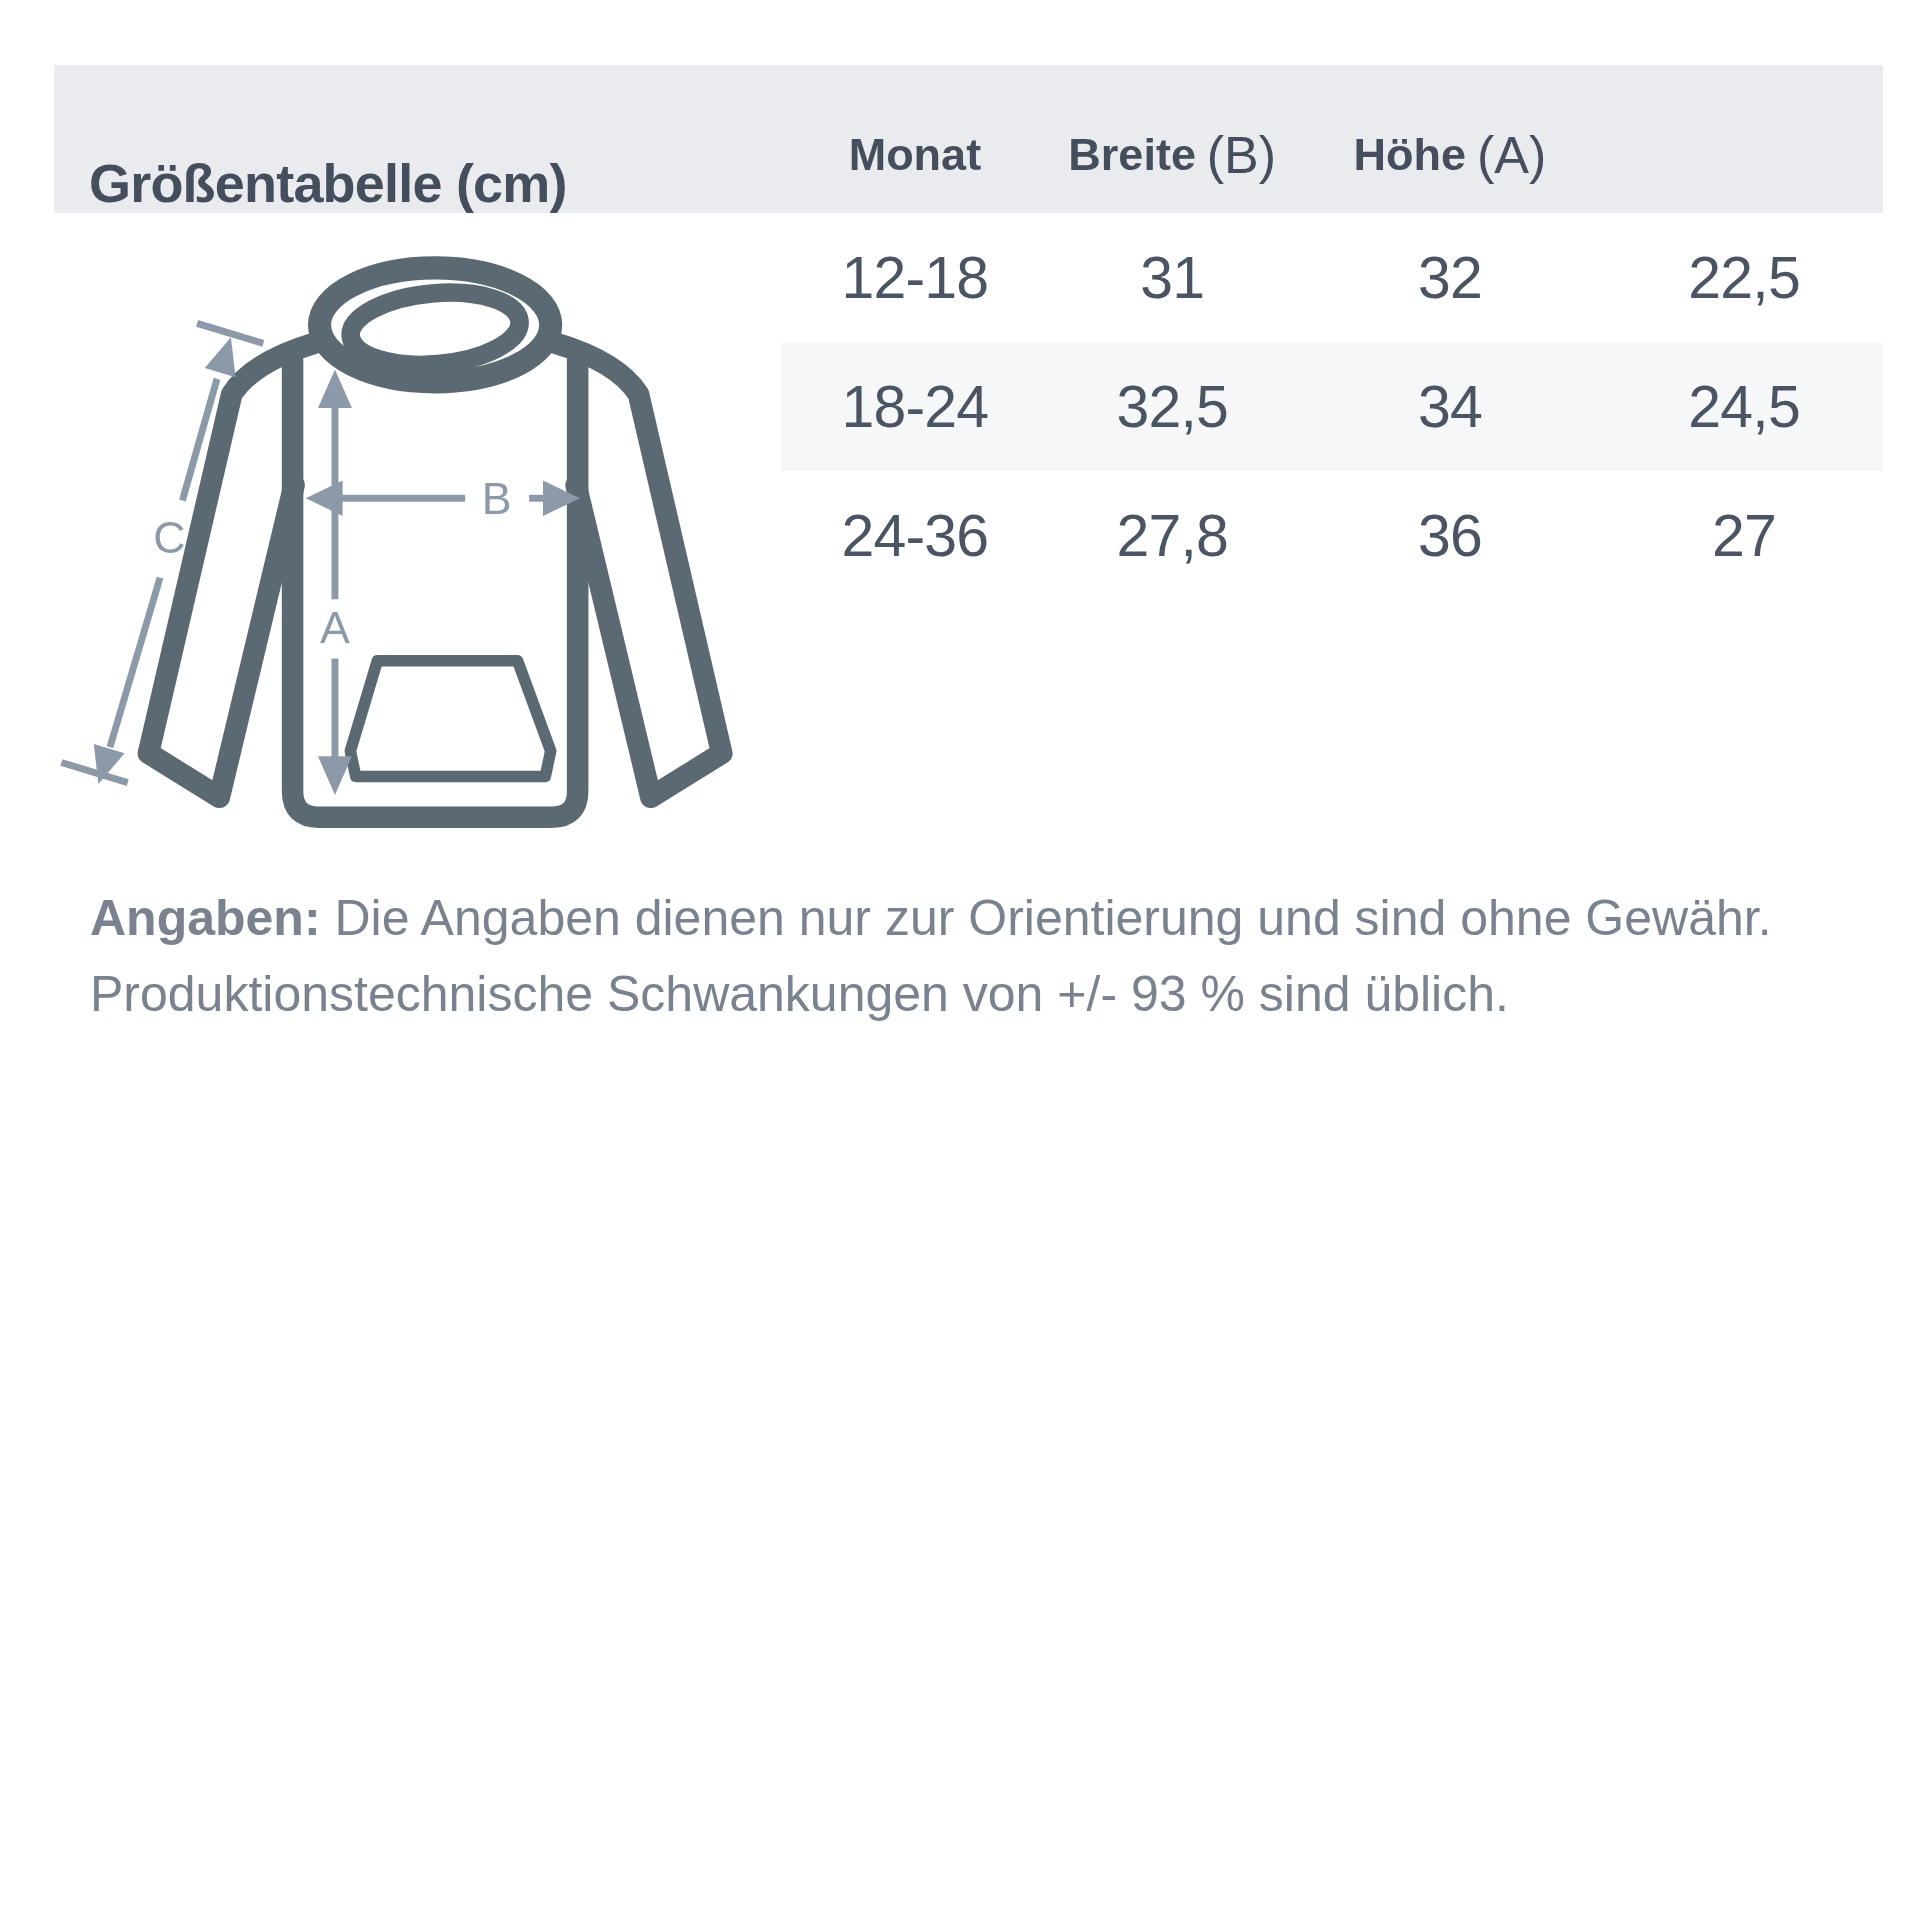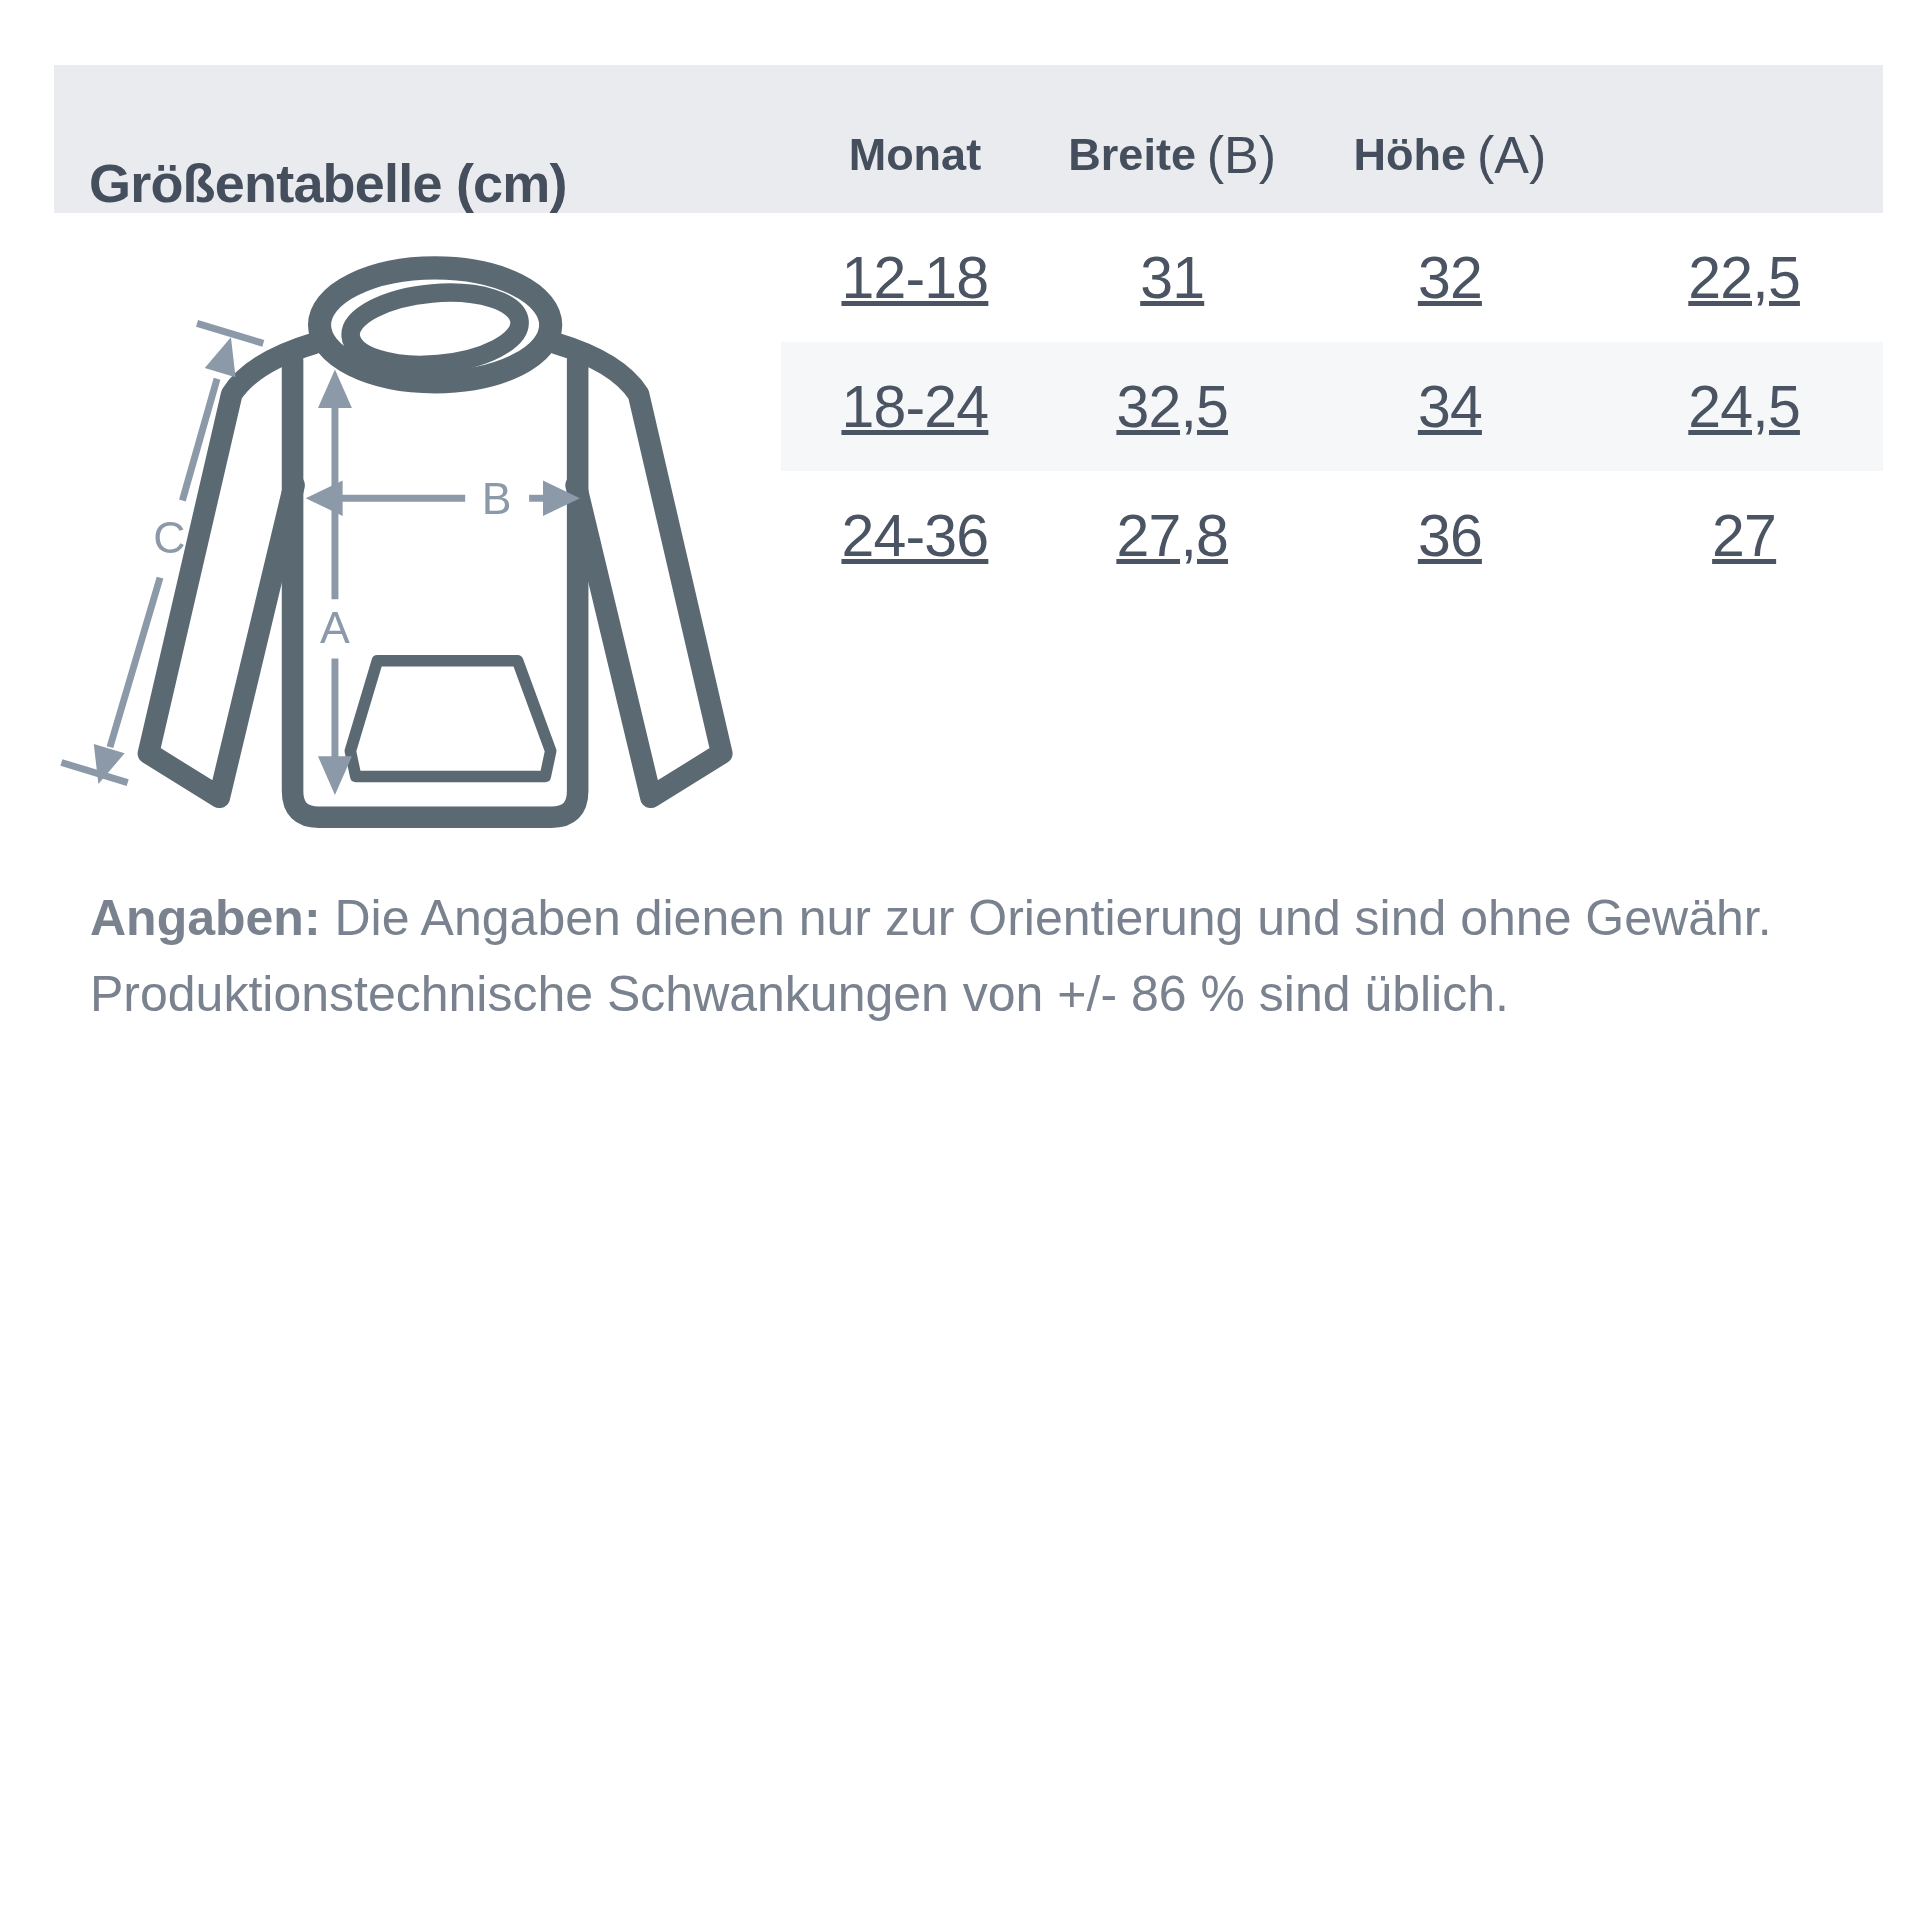--- a/index.html
+++ b/index.html
@@ -35,21 +35,21 @@
     display:grid;grid-template-columns:24.3% 22.4% 28% 25.4%;
   }
   .col-cell{
     display:flex;align-items:center;justify-content:center;
     white-space:nowrap;
     margin-top:32px;
   }
   .col-label{font-size:45px;font-weight:bold;color:var(--heading-text);}
   .col-code{font-size:52px;font-weight:normal;color:var(--heading-text);margin-left:10.8px;}
   .rows-area{
-    position:absolute;left:781px;top:213px;width:1102px;text-decoration:underline;
+    position:absolute;left:781px;top:213px;width:1102px;
   }
   .data-row{
     height:129px;display:grid;grid-template-columns:24.3% 22.4% 28% 25.4%;
   }
   .data-row.striped{background:var(--stripe-bg);text-align:right;}
   .data-cell{
     display:flex;align-items:center;justify-content:center;
     font-size:59px;color:var(--cell-text);letter-spacing:-0.8px;
   }
   .diagram-wrap{
@@ -142,15 +142,15 @@
     <line class="dim-line" x1="148" y1="420" x2="83" y2="640"></line>
     <path class="dim-head" d="M240,108 L246,160 L206,148 Z"></path>
     <path class="dim-head" d="M68,688 L102,648 L62,636 Z"></path>
     <text class="dim-label" x="160" y="388" text-anchor="middle">C</text>
   </svg>
 </div>
 
 <div class="note-block">
   <span class="note-lead">Angaben:</span>
   <span>Die Angaben dienen nur zur Orientierung und sind ohne Gewähr.</span><br>
-  <span>Produktionstechnische Schwankungen von +/- 86 % sind üblich.</span>
+  <span>Produktionstechnische Schwankungen von +/- 93 % sind üblich.</span>
 </div>
 
 
 </body></html>

